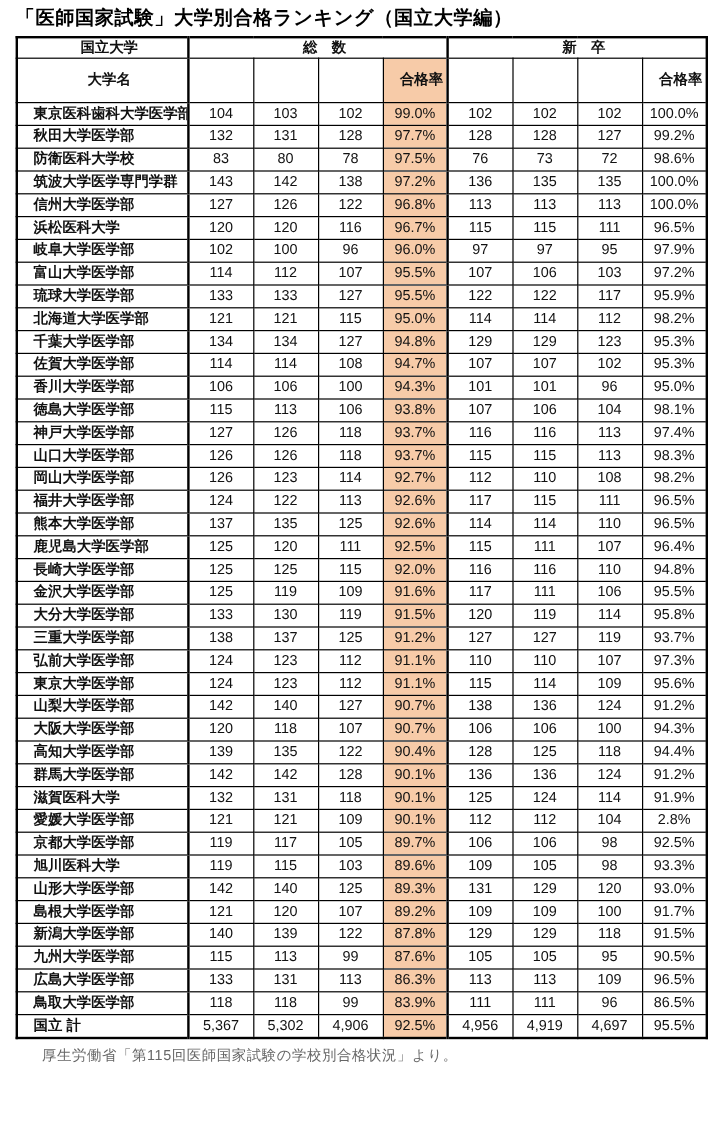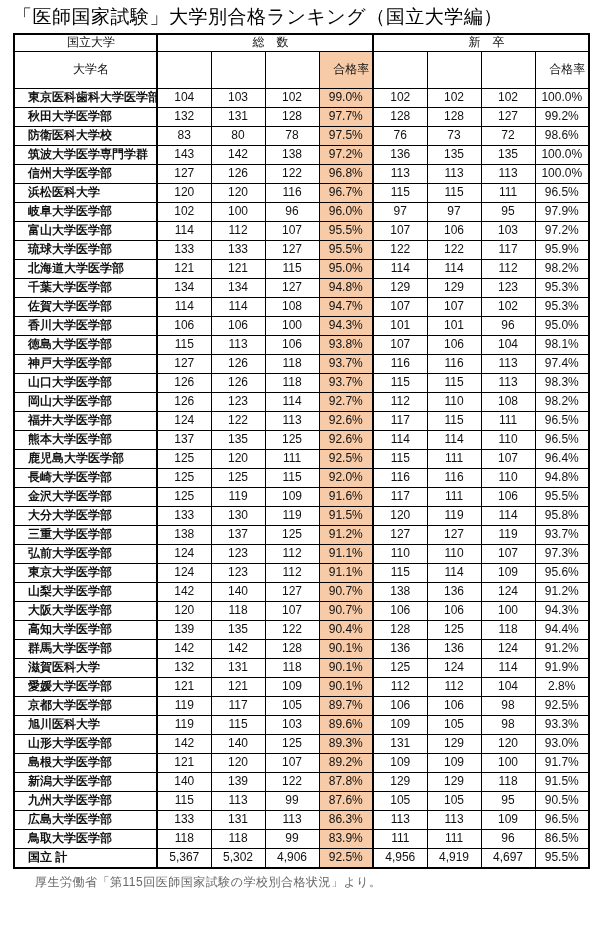--- a/index.html
+++ b/index.html
@@ -2,36 +2,36 @@
 <html><head>
 <meta charset="utf-8">
 <style>
   html, body { margin:0; padding:0; overflow:hidden; }
   body {
     width:600px; height:938px; background:#ffffff;
     font-family:"Liberation Sans","DejaVu Sans",sans-serif;
     color:#111;
   }
   .title {
-    font-size:19px; font-weight:normal; color:#000;
+    font-size:16px; font-weight:bold; color:#000;
     margin:7px 0 5px 13px; letter-spacing:.5px; line-height:1.1;
   }
   table.ranking {
     border-collapse:collapse; table-layout:fixed;
     margin-left:13px; width:574px;
     border:2px solid #000;
   }
   col.c-name { width:143px; }
   col.c-num  { width:54px; }
   th, td {
     border:1px solid #000;
     font-size:12px; text-align:center; vertical-align:middle;
     padding:0; line-height:1.15; overflow:hidden; white-space:nowrap;
   }
-  thead th { font-weight:normal;padding-left:11px; }
+  thead th { font-weight:bold;padding-left:11px; }
   tr.ghead th { height:16px; }
   tr.shead th { height:36px; }
   .wrap3 span {
     display:inline-block; width:3.1em;
     white-space:normal; word-break:break-all; line-height:1.3;margin-left:44px;
   }
   tbody td { height:18px; }
   td.name {
     text-align:left; padding-left:13px; font-weight:bold;
     white-space:nowrap;

